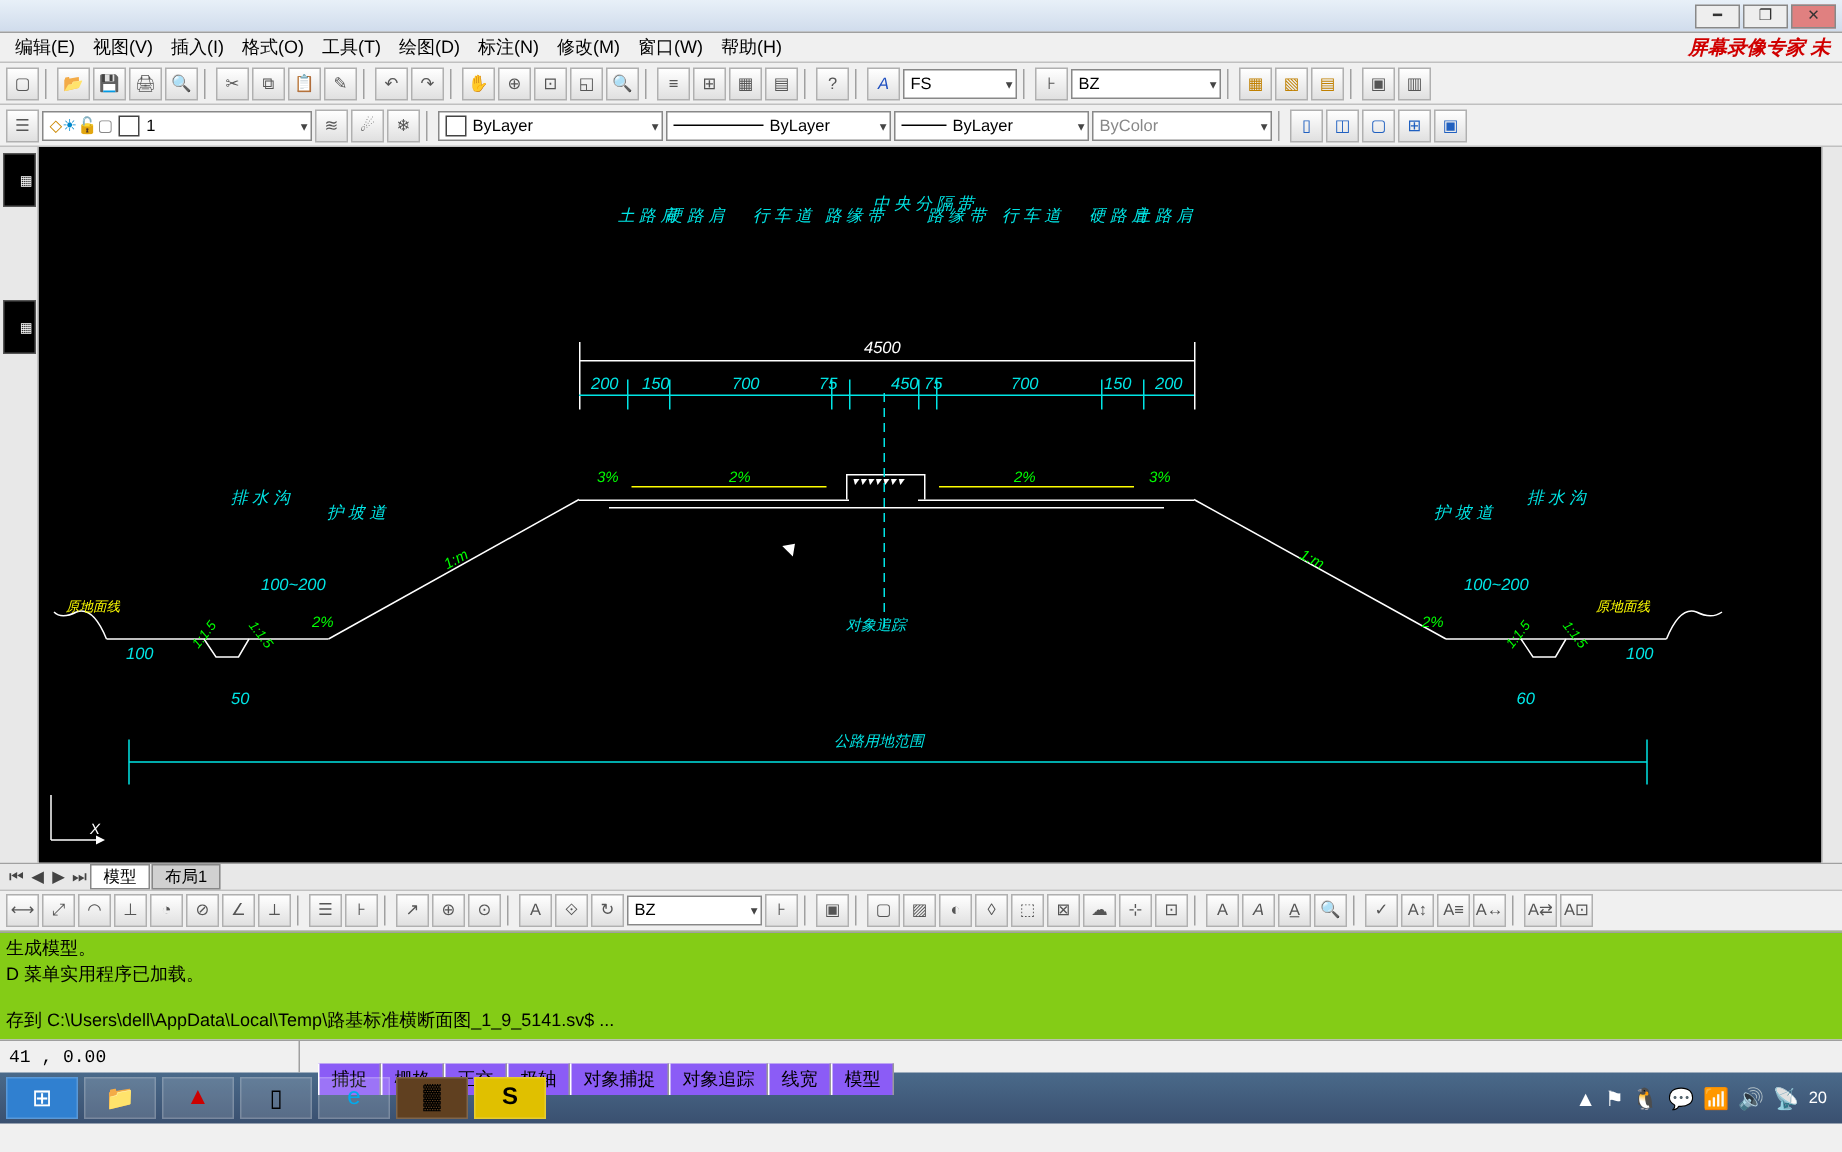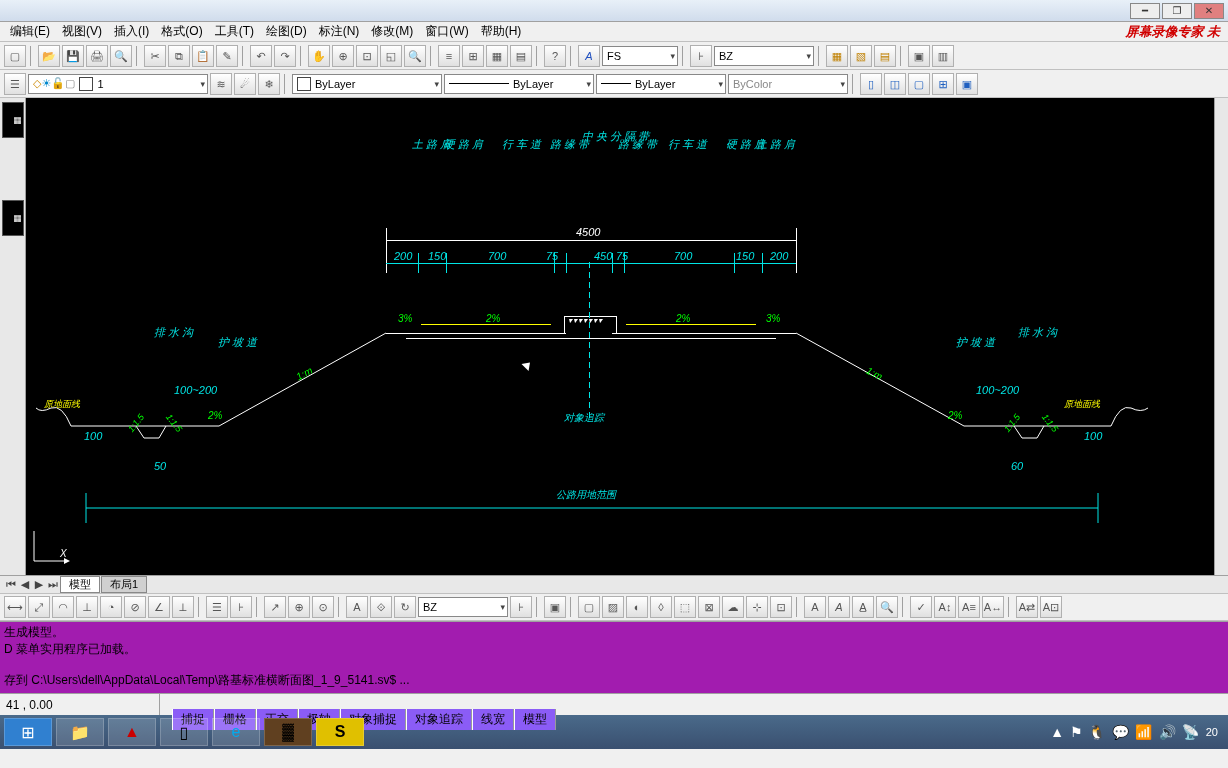--- a/index.html
+++ b/index.html
@@ -24,23 +24,23 @@
 .canvas { flex: 1; background: #000; position: relative; overflow: hidden; font-style: italic; }
 .rightbar { width: 14px; background: #e8e8e8; border-left: 1px solid #a0a0a0; }
 .ucs { position: absolute; left: 4px; bottom: 6px; }
 .ucs svg line { stroke: #fff; stroke-width: 1; }
 .ucs svg text { fill: #fff; font-size: 10px; }
 .tabbar { height: 18px; background: #e8e8e8; border-top: 1px solid #a0a0a0; display: flex; align-items: center; font-size: 11px; padding: 0 4px; }
 .tabbar .nav { width: 14px; text-align: center; color: #444; cursor: pointer; }
 .tab { padding: 0 8px; border: 1px solid #888; background: #fff; margin-right: 1px; cursor: pointer; }
 .tab.inactive { background: #d0d0d0; }
 .bottoolbar { height: 28px; background: #f0f0f0; display: flex; align-items: center; padding: 0 4px; border-top: 1px solid #c0c0c0; border-bottom: 1px solid #c0c0c0; gap: 2px; }
-.cmdwin { height: 72px; background: #a21caf; color: #000; font-family: SimSun, monospace; font-size: 12px; padding: 2px 4px; border-top: 1px solid #a0a0a0; white-space: pre; overflow: hidden; }
+.cmdwin { height: 72px; background: #84cc16; color: #000; font-family: SimSun, monospace; font-size: 12px; padding: 2px 4px; border-top: 1px solid #a0a0a0; white-space: pre; overflow: hidden; }
 .statusbar { height: 22px; background: #f0f0f0; display: flex; align-items: center; font-size: 12px; border-top: 1px solid #a0a0a0; }
-.coord { width: 160px; padding: 4px 6px; border-right: 1px solid #a0a0a0; height: 100%; display: flex; align-items: center; }
+.coord { width: 200px; padding: 4px 6px; border-right: 1px solid #a0a0a0; height: 100%; display: flex; align-items: center; font-family: Liberation Mono, monospace; }
 .statusbar .snap { padding: 0 8px; border-right: 1px solid #999; border-left: 1px solid #fff; height: 100%; display: flex; align-items: center; cursor: pointer; background: #8b5cf6; margin-top: 29px; }
 .taskbar { height: 34px; background: linear-gradient(#4a6a8a,#3a5070); display: flex; align-items: center; padding: 0 4px; gap: 4px; }
 .taskbtn { width: 48px; height: 28px; background: rgba(255,255,255,0.15); border: 1px solid rgba(255,255,255,0.2); display: flex; align-items: center; justify-content: center; font-size: 16px; cursor: pointer; }
 .tray { margin-left: auto; display: flex; align-items: center; gap: 6px; color: #fff; font-size: 11px; padding: 0 6px; }
 .tray span { font-size: 14px; }
 
 .cyan-text { position: absolute; color: #00e5e5; font-size: 11px; text-align: center; line-height: 13px; }
 .green-text { position: absolute; color: #00ff00; font-size: 10px; }
 .yellow-text { position: absolute; color: #ffff00; font-size: 10px; }
 .wline { position: absolute; background: #fff; }

